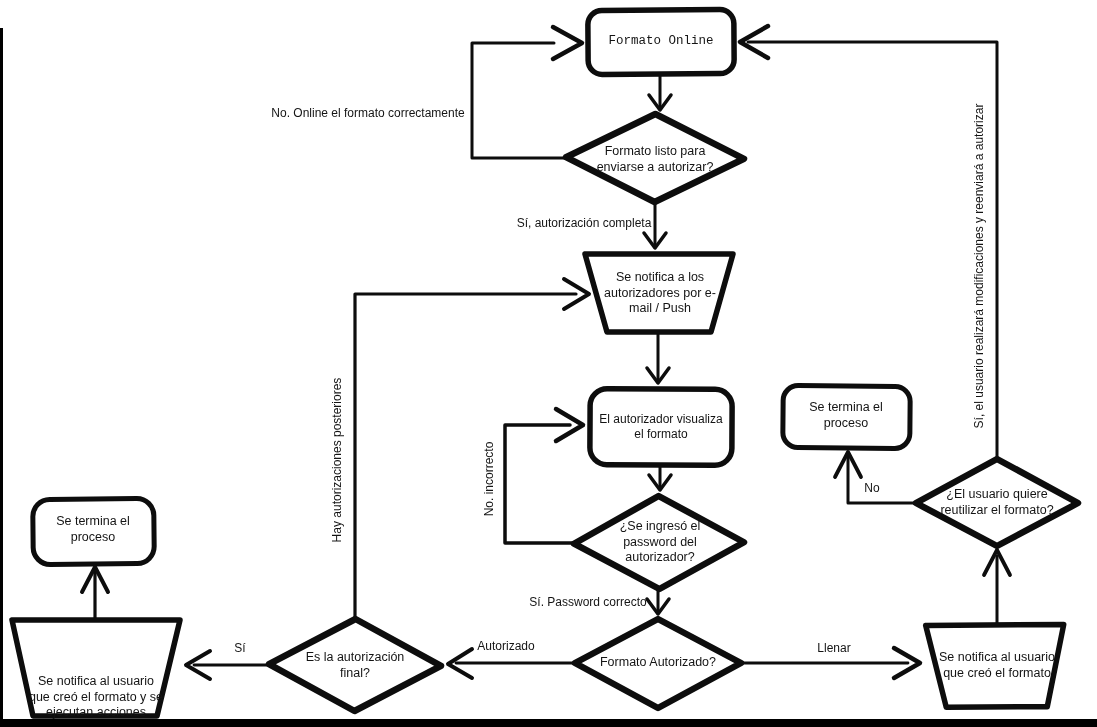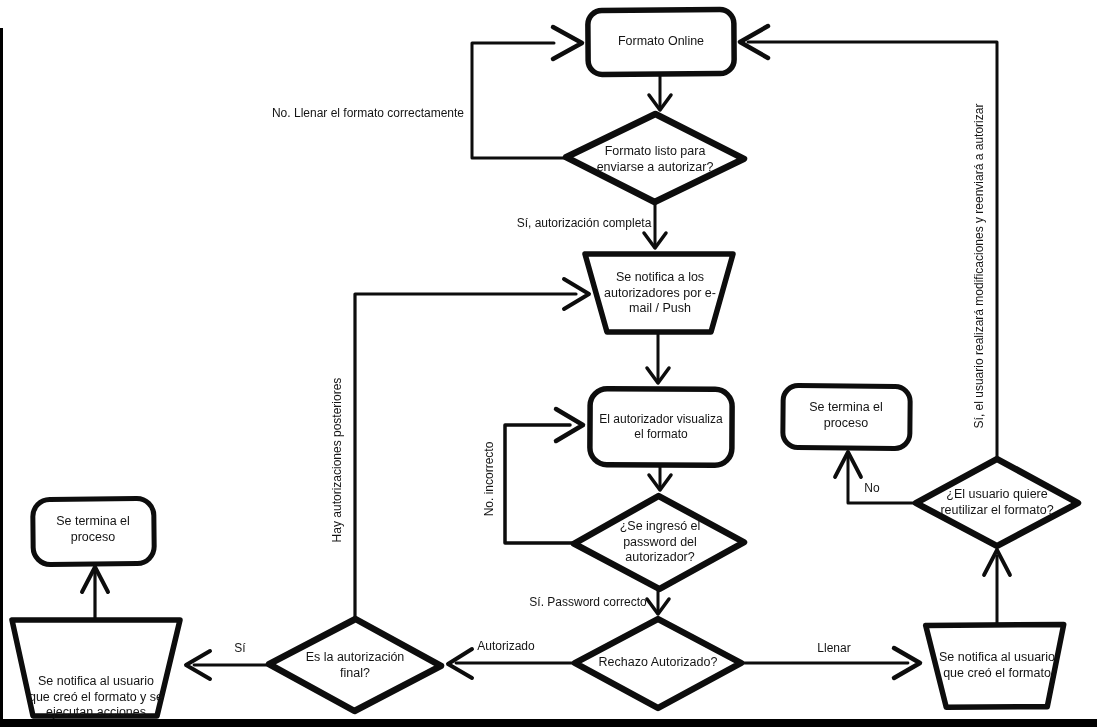--- a/index.html
+++ b/index.html
@@ -159,45 +159,45 @@
 
     <g stroke-width="6.5" fill="#ffffff">
       <path d="M 997 459 L 1078 503 L 997 546 L 916 503 Z"></path>
     </g>
 
     <g stroke-width="5" fill="#ffffff">
       <rect x="783" y="386" width="127" height="62" rx="15" transform="rotate(0.5 846 417)"></rect>
     </g>
   </svg>
 
-  <div class="lbl nowrap" style="left:661px; top:42px;">Formato Online</div>
+  <div class="lbl nowrap" style="left:661px; top:42px;font-family:Liberation Mono, monospace;">Formato Online</div>
 
   <div class="lbl" style="left:655px; top:160px; width:125px;">Formato listo para enviarse a autorizar?</div>
 
   <div class="lbl" style="left:660px; top:293px; width:120px;">Se notifica a los autorizadores por e-mail / Push</div>
 
   <div class="lbl" style="left:661px; top:427px; width:130px; font-size:12px;">El autorizador visualiza el formato</div>
 
   <div class="lbl" style="left:660px; top:542px; width:112px;">¿Se ingresó el password del autorizador?</div>
 
-  <div class="lbl nowrap" style="left:658px; top:663px;">Rechazo Autorizado?</div>
+  <div class="lbl nowrap" style="left:658px; top:663px;">Formato Autorizado?</div>
 
   <div class="lbl" style="left:355px; top:666px; width:115px;">Es la autorización final?</div>
 
   <div class="lbl" style="left:96px; top:705px; width:135px;">Se notifica al usuario que creó el formato y se ejecutan acciones finales</div>
 
   <div class="lbl" style="left:93px; top:530px; width:95px;">Se termina el proceso</div>
 
   <div class="lbl" style="left:997px; top:503px; width:140px;">¿El usuario quiere reutilizar el formato?</div>
 
   <div class="lbl" style="left:997px; top:666px; width:130px;">Se notifica al usuario que creó el formato</div>
 
   <div class="lbl" style="left:846px; top:416px; width:95px;">Se termina el proceso</div>
 
-  <div class="lbl edge nowrap" style="left:368px; top:113px;">No. Llenar el formato correctamente</div>
+  <div class="lbl edge nowrap" style="left:368px; top:113px;">No. Online el formato correctamente</div>
 
   <div class="lbl edge nowrap" style="left:584px; top:223px;">Sí, autorización completa</div>
 
   <div class="lbl edge rot" style="left:489px; top:479px;">No. incorrecto</div>
 
   <div class="lbl edge nowrap" style="left:588px; top:602px;">Sí. Password correcto</div>
 
   <div class="lbl edge nowrap" style="left:506px; top:646px;">Autorizado</div>
 
   <div class="lbl edge nowrap" style="left:834px; top:648px;">Llenar</div>

